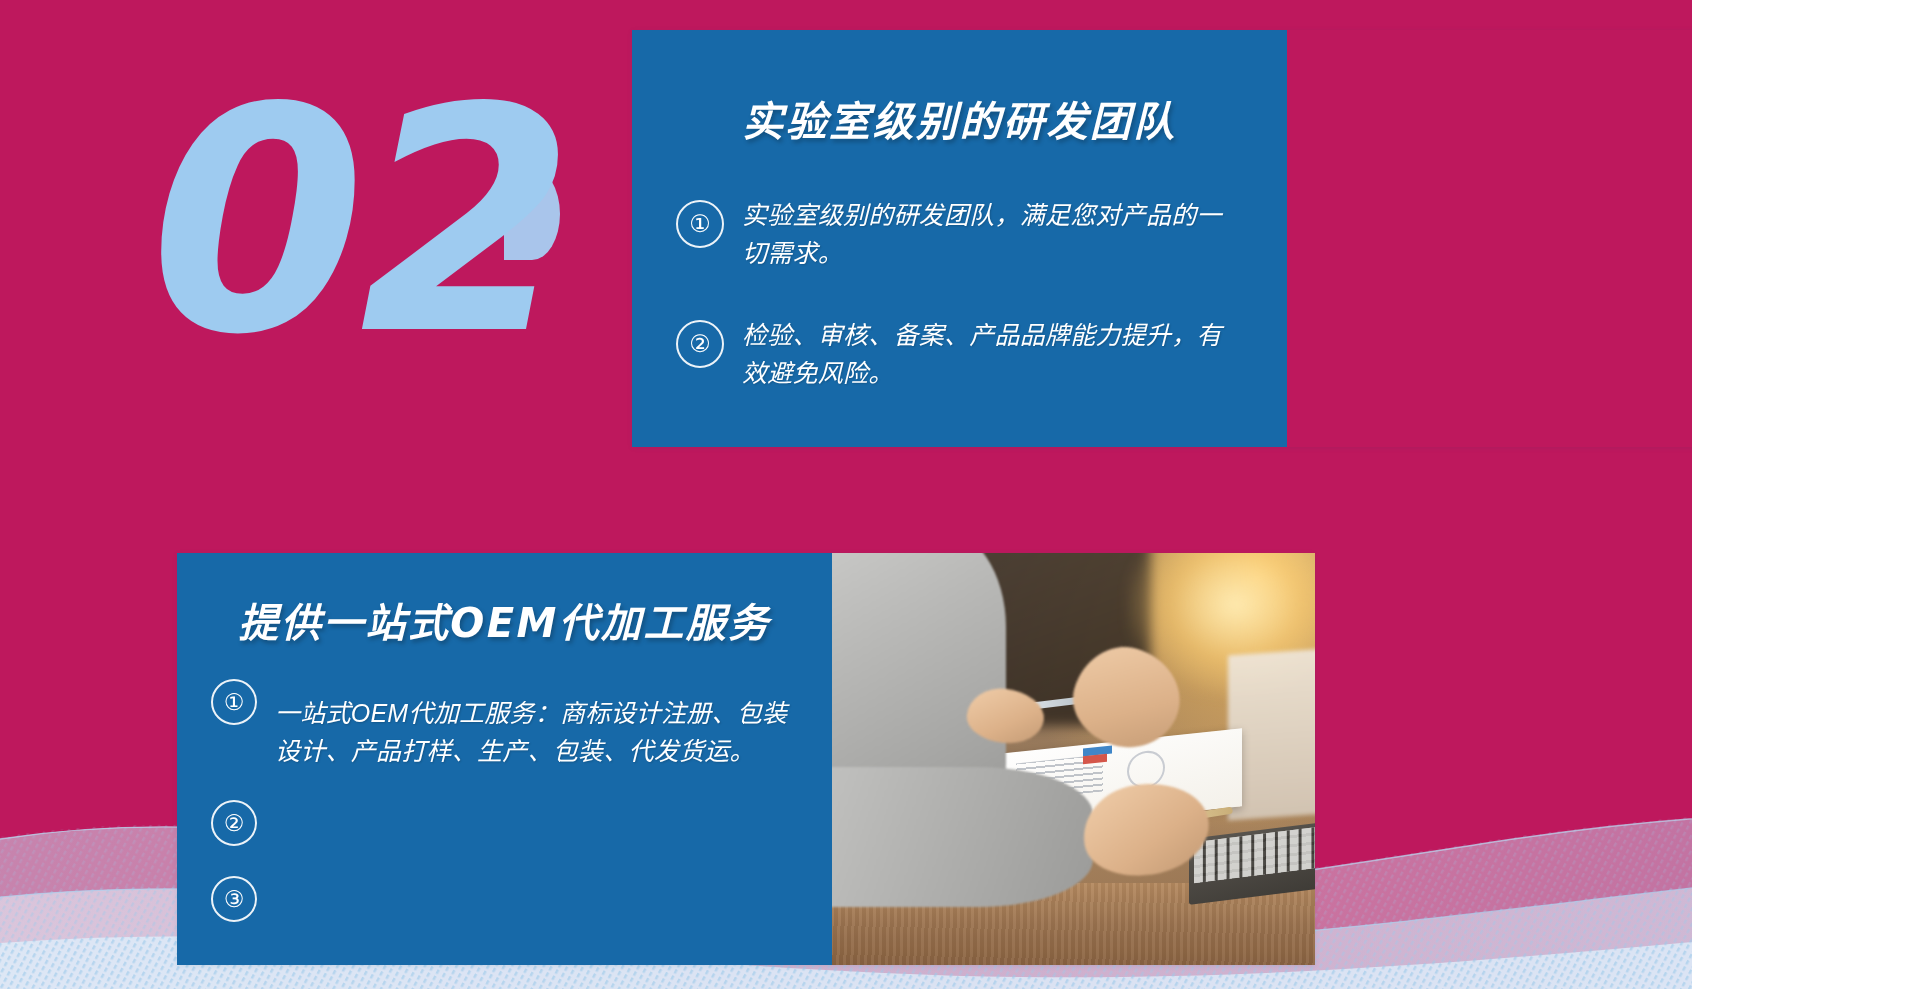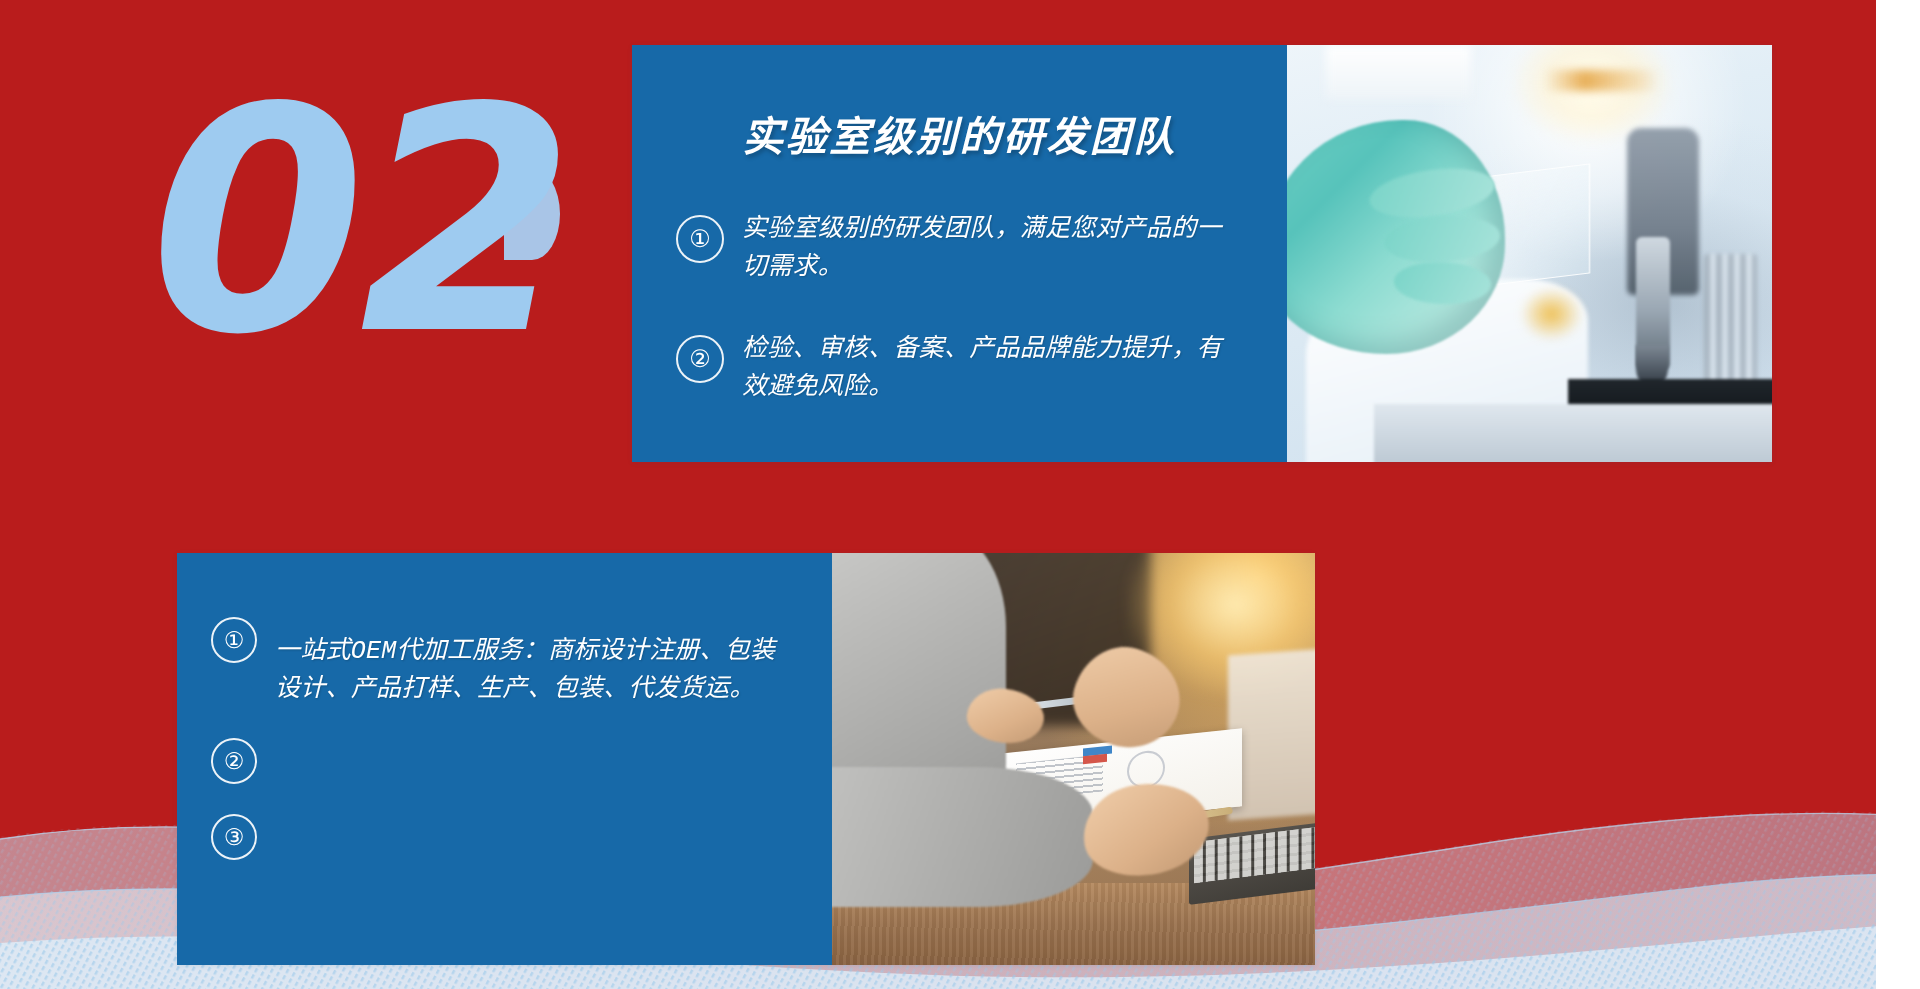--- a/index.html
+++ b/index.html
@@ -6,24 +6,24 @@
   html, body {
     margin: 0;
     padding: 0;
     background: #ffffff;
   }
   body {
     font-family: "Liberation Sans", "DejaVu Sans", sans-serif;
   }
   #stage {
     position: relative;
-    width: 1876px;
+    width: 1692px;
     height: 989px;
     overflow: hidden;
-    background: #b91c1c;
+    background: #be185d;
   }
 
   
   .wave-band {
     position: absolute;
     left: 0;
     bottom: 0;
     width: 1920px;
     height: 300px;
     pointer-events: none;
@@ -65,21 +65,21 @@
   }
   #soft-circle-1 { left: 504px; top: 168px; width: 56px; height: 92px; border-radius: 0 50% 50% 0 / 0 50% 50% 0; }
 
   
   .card {
     position: absolute;
     display: flex;
     z-index: 5;
     box-shadow: 0 1px 5px rgba(20,70,120,0.10);
   }
-  #card-02 { left: 632px; top: 45px; width: 1140px; height: 417px; }
+  #card-02 { left: 632px; top: 30px; width: 1140px; height: 417px; flex-direction: column; }
   #card-03 { left: 177px; top: 553px; width: 1138px; height: 412px; }
 
   .card-text {
     background: #1769a8;
     box-sizing: border-box;
     position: relative;
     color: #ffffff;
     flex: 0 0 auto;
   }
   #card-02 .card-text { width: 655px; height: 100%; padding: 52px 44px 0 44px; }
@@ -121,21 +121,21 @@
     font-style: italic;
     font-weight: 400;
     color: #ffffff;
     line-height: 1;
     margin-top: 4px;
   }
   #card-03 .bullet-marker { width: 42px; height: 42px; font-size: 23px; }
 
   .bullet-text {
     margin-left: 18px;
-    font-family: Liberation Mono, monospace;
+    font-family: Liberation Sans, sans-serif;
     font-style: italic;
     font-weight: 400;
     font-size: 25px;
     line-height: 1.52;
     color: #ffffff;
     text-shadow: 1px 1px 2px rgba(0,0,0,0.18);
     letter-spacing: 0.01em;
   }
   #card-03 .bullet-text { font-size: 25px; line-height: 1.5; margin-top: 20px; }
 
@@ -372,20 +372,21 @@
       <div class="lab-scope-tube"></div>
       <div class="lab-scope-lens"></div>
       <div class="lab-stage"></div>
       <div class="lab-bench"></div>
     </div>
   </div>
 
   <div class="card" id="card-03">
 
     <div class="card-text">
+      <h2 class="card-title">提供一站式OEM代加工服务</h2>
 
       <ul class="bullets">
         <li class="bullet">
           <span class="bullet-marker">①</span>
           <span class="bullet-text">一站式OEM代加工服务：商标设计注册、包装设计、产品打样、生产、包装、代发货运。</span>
         </li>
         <li class="bullet">
           <span class="bullet-marker">②</span>
         </li>
         <li class="bullet">

